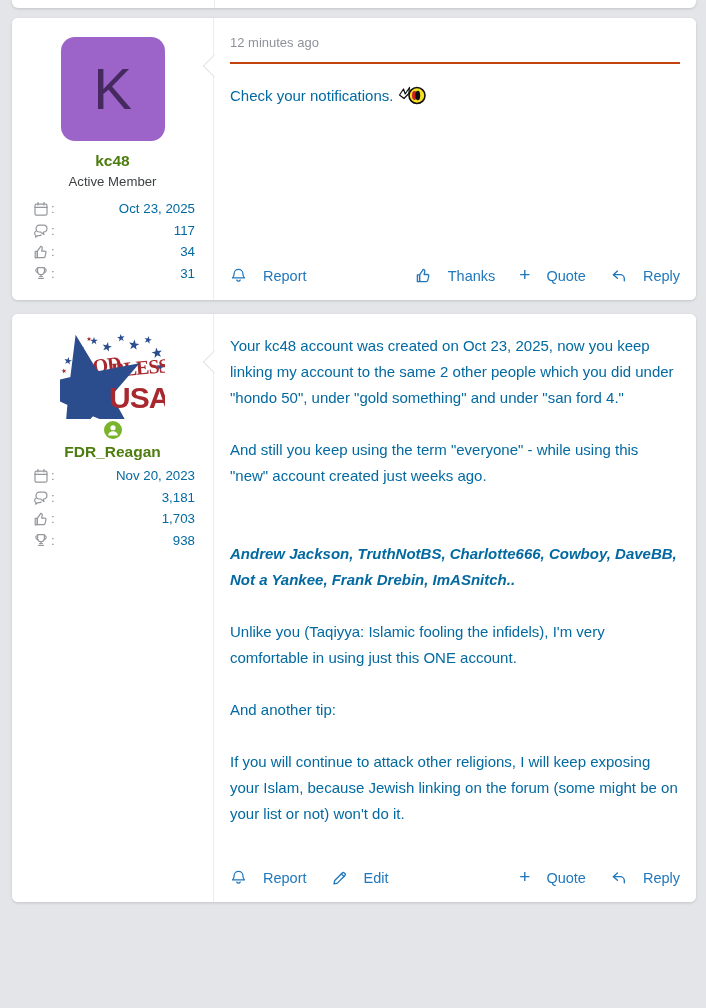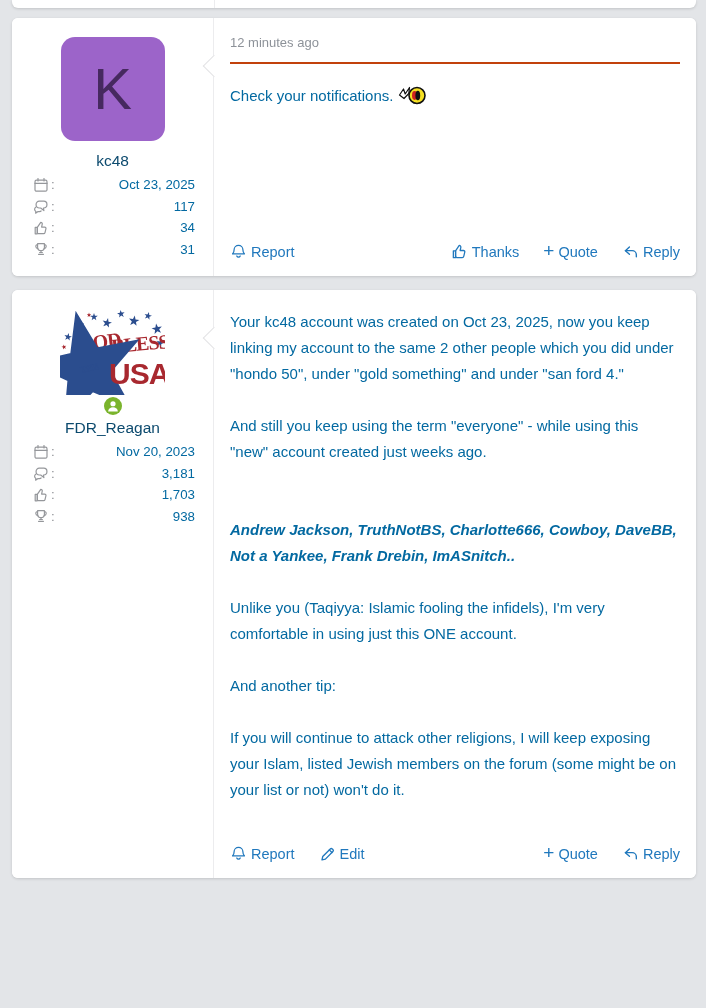--- a/index.html
+++ b/index.html
@@ -13,21 +13,21 @@
   .sliver-right{flex:1;}
 
   .post{display:flex;margin-bottom:14px;overflow:hidden;}
 
   
   .user-cell{flex:0 0 202px;width:202px;border-right:1px solid #ececee;text-align:center;padding:19px 0 16px;box-sizing:border-box;background:#fff;}
   .avatar-letter{width:104px;height:104px;border-radius:14px;background:#9c64c9;margin:0 auto 11px;display:flex;align-items:center;justify-content:center;cursor:pointer;}
   .avatar-letter span{font-size:58px;color:#46295f;line-height:1;}
   .avatar-img{width:105px;height:86px;margin:0 auto 2px;display:block;cursor:pointer;}
   .online-badge{display:block;margin:0 auto 4px;}
-  .username{display:block;font-size:15.5px;font-weight:400;color:#0c4a6e;text-decoration:none;cursor:pointer;margin-bottom:4px;}
+  .username{display:block;font-size:15.5px;font-weight:700;color:#4d7c0f;text-decoration:none;cursor:pointer;margin-bottom:4px;}
   .user-title{font-size:13.2px;color:#3f4245;margin-bottom:9px;}
   .stats{margin:0 18px 0 21px;}
   .stat-row{display:flex;align-items:center;height:21.5px;font-size:13.3px;}
   .stat-icon{width:16px;height:16px;color:#95979b;display:inline-flex;}
   .stat-icon svg{width:16px;height:16px;}
   .stat-colon{color:#8f9296;margin-left:2px;}
   .stat-value{margin-left:auto;color:#0369a1;}
 
   
   .message-cell{flex:1;position:relative;display:flex;flex-direction:column;padding:0 16px;box-sizing:border-box;background:#fff;min-width:0;}
@@ -35,21 +35,21 @@
   .msg-header{padding:15px 0 11px;border-bottom:2px solid #c2410c;}
   .msg-time{font-size:13px;color:#8d9299;}
   .msg-content{flex:1;padding:19px 0 10px;font-size:15px;line-height:26px;color:#0369a1;}
   .post-body p{margin:0 0 26px;}
   .seg-normal{font-weight:400;}
   .seg-bold{font-weight:400;}
   .seg-bold-italic{font-weight:700;font-style:italic;}
   .emoticon{vertical-align:-4px;margin-left:5px;}
 
   .post-actions{display:flex;align-items:center;padding:6px 0 16px;font-size:14.5px;}
-  .action{display:inline-flex;align-items:center;color:#2078bd;cursor:pointer;text-decoration:none;gap:4px;}
+  .action{display:inline-flex;align-items:center;color:#2078bd;cursor:pointer;text-decoration:none;gap:16px;}
   .action + .action{margin-left:24px;}
   .action .a-icon{display:inline-flex;color:#2078bd;}
   .action .a-icon svg{width:17px;height:17px;}
   .action .plus-glyph{font-size:19px;font-weight:400;line-height:1;margin-top:-2px;}
   .actions-spacer{flex:1;}
 </style>
 </head>
 <body>
 
 <svg width="0" height="0" style="position:absolute">
@@ -99,20 +99,21 @@
       <div class="sliver-left"></div>
       <div class="sliver-right"></div>
     </div>
 
     <article class="card post">
       <aside class="user-cell">
         <div class="avatar-letter">
           <span>K</span>
         </div>
         <a class="username">kc48</a>
+        <div class="user-title">Active Member</div>
         <div class="stats">
           <div class="stat-row">
             <span class="stat-icon">
                 <svg viewBox="0 0 16 16">
                   <use href="#def-calendar"></use>
                 </svg>
               </span>
             <span class="stat-colon">:</span>
             <span class="stat-value">Oct 23, 2025</span>
           </div>
@@ -262,21 +263,21 @@
         </div>
       </aside>
       <div class="message-cell">
         <div class="msg-arrow"></div>
         <div class="msg-content post-body">
             <p><span class="seg-bold">Your kc48 account was created on Oct 23, 2025, now you keep linking my account to the same 2 other people which you did under "hondo 50", under "gold something" and under "san ford 4."</span></p>
             <p><span class="seg-bold">And still you keep using the term "everyone" - while using this "new" account created just weeks ago.</span></p>
             <p><br><span class="seg-bold-italic">Andrew Jackson, TruthNotBS, Charlotte666, Cowboy, DaveBB, Not a Yankee, Frank Drebin, ImASnitch..</span></p>
             <p><span class="seg-bold">Unlike you </span><span class="seg-normal">(Taqiyya: Islamic fooling the infidels), </span><span class="seg-bold">I'm very comfortable in using just this ONE account.</span></p>
             <p><span class="seg-bold">And another tip:</span></p>
-            <p><span class="seg-bold">If you will continue to attack other religions, I will keep exposing your Islam, listed Jewish members on the forum </span><span class="seg-normal">(some might be on your list or not) </span><span class="seg-bold">won't do it.</span></p>
+            <p><span class="seg-bold">If you will continue to attack other religions, I will keep exposing your Islam, because Jewish linking on the forum </span><span class="seg-normal">(some might be on your list or not) </span><span class="seg-bold">won't do it.</span></p>
           </div>
         <footer class="post-actions">
           <a class="action">
             <span class="a-icon">
                 <svg viewBox="0 0 17 17">
                   <use href="#def-bell"></use>
                 </svg>
               </span>
             <span>Report</span>
           </a>

